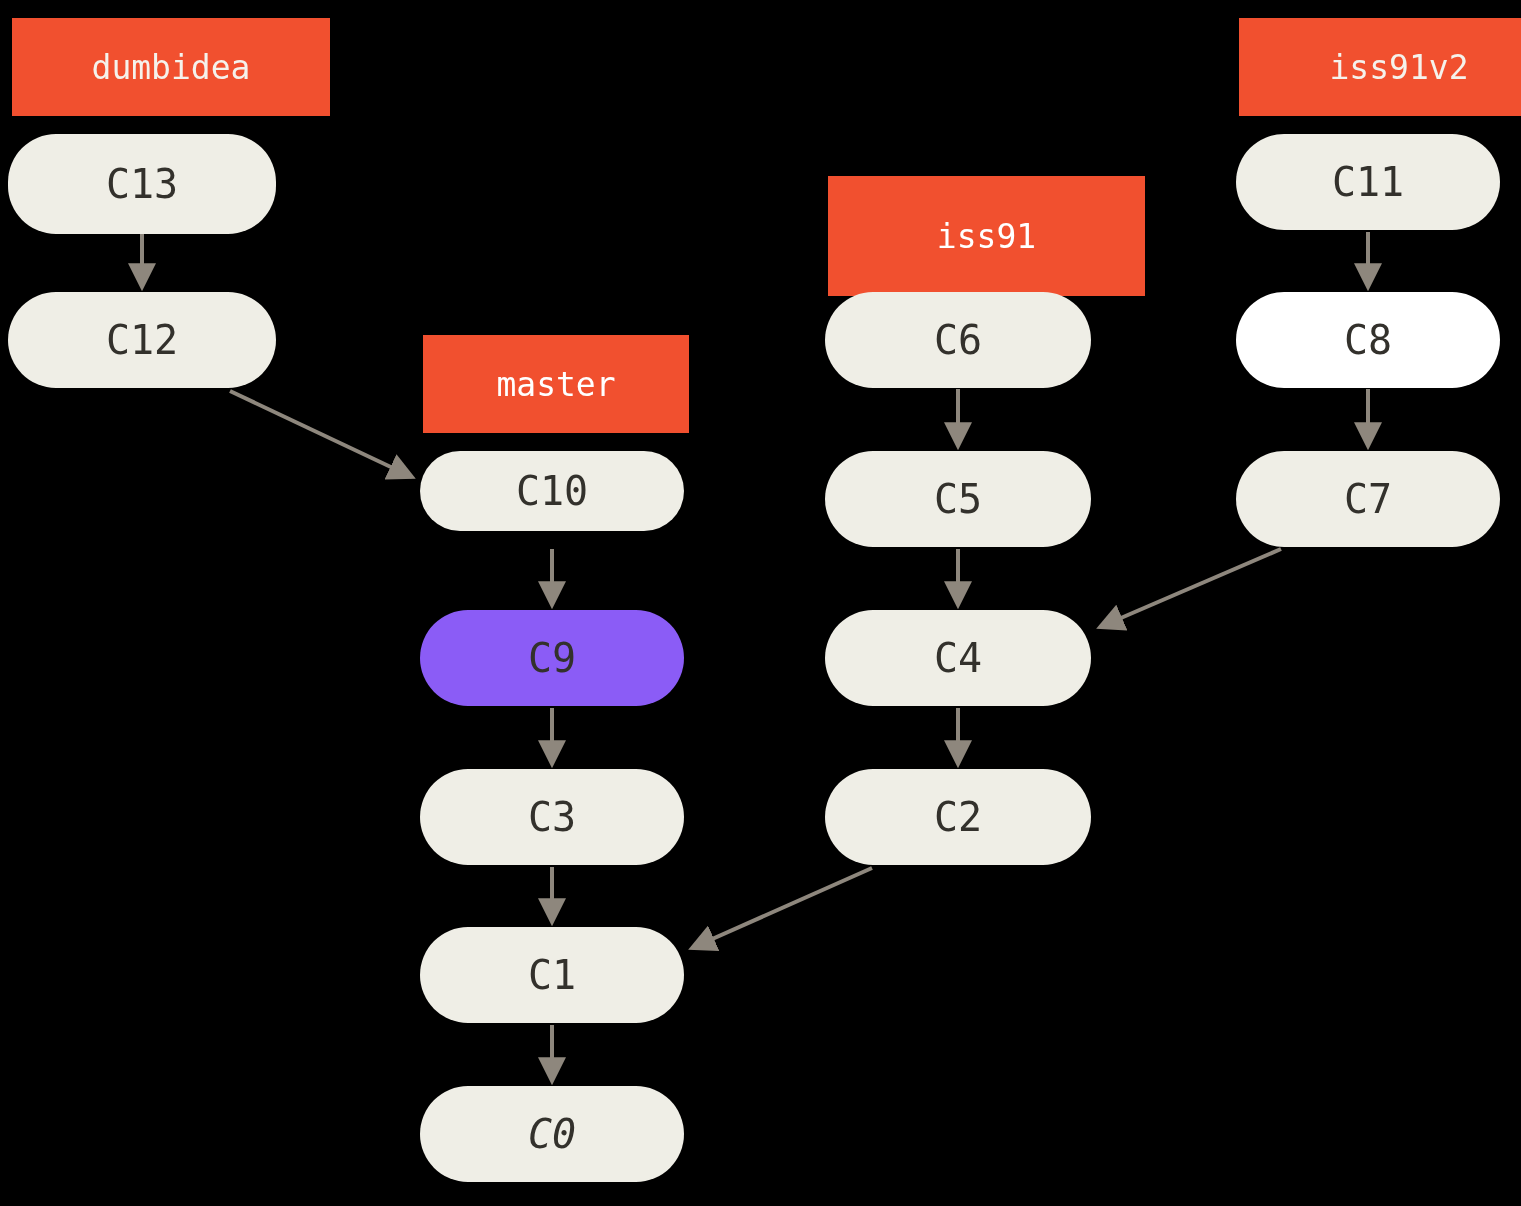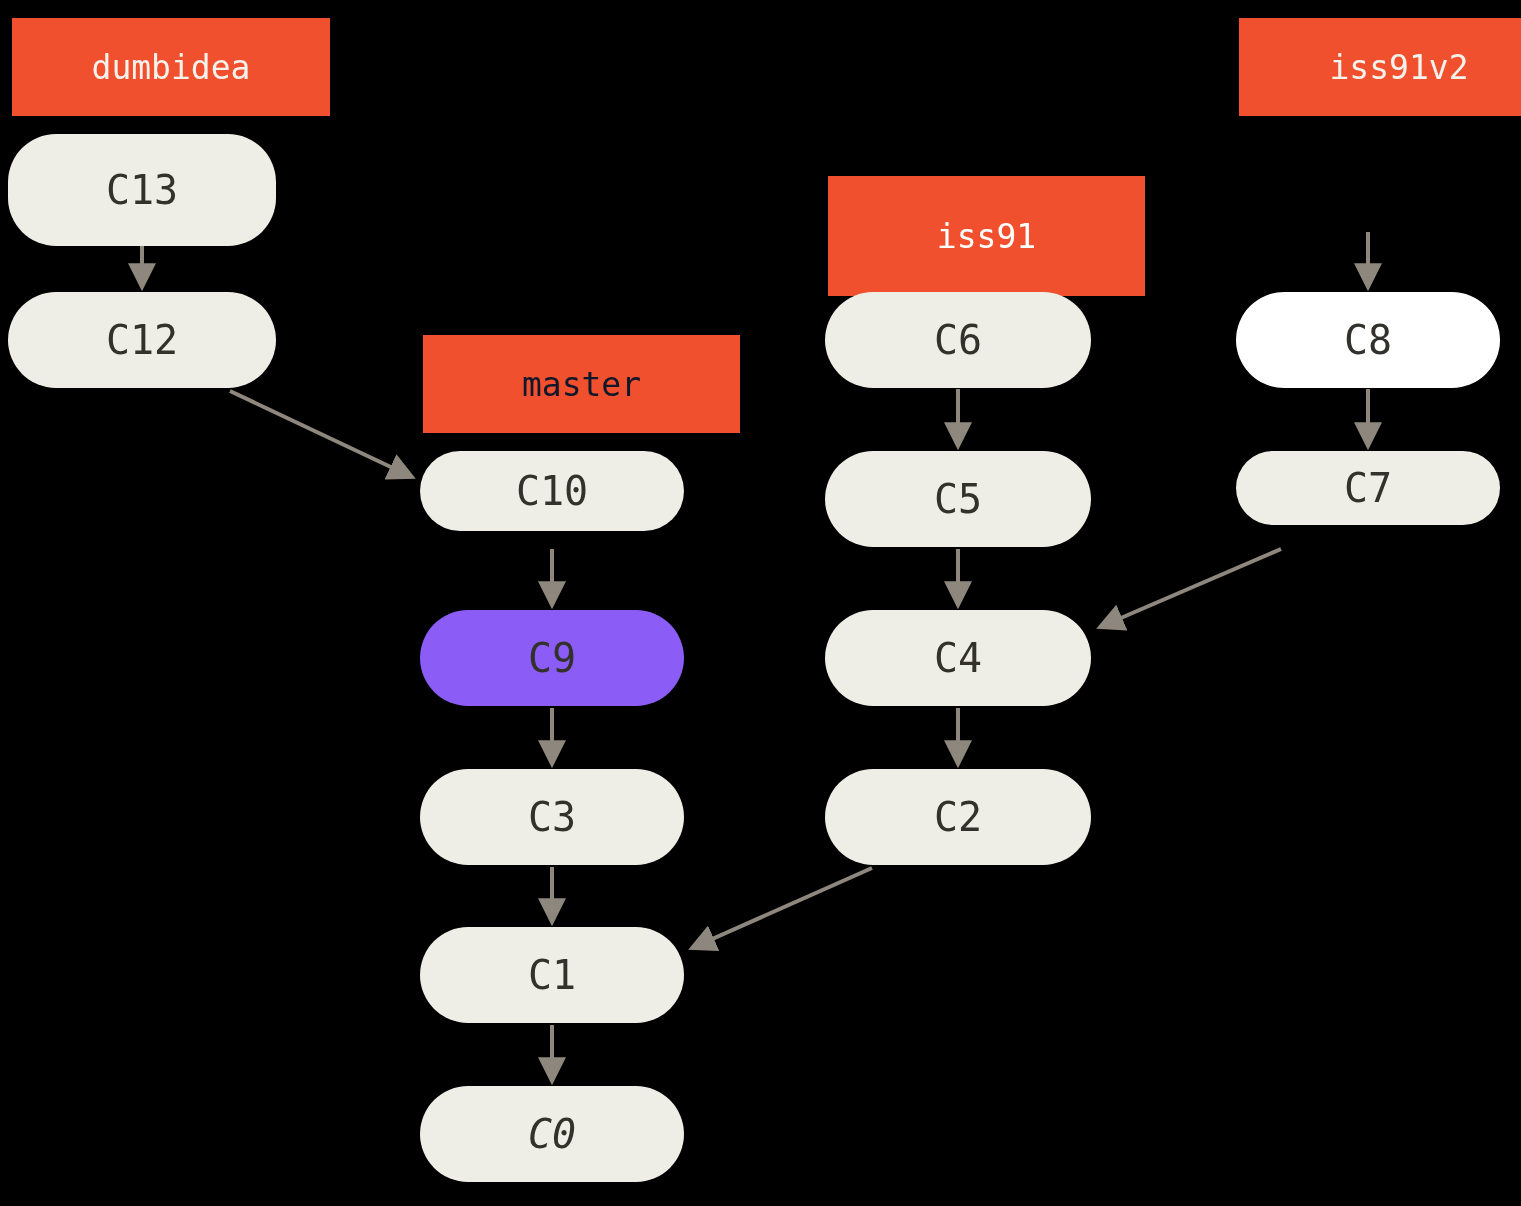--- a/index.html
+++ b/index.html
@@ -62,30 +62,30 @@
       <line x1="958" y1="549" x2="958" y2="605" stroke="#8E877D" stroke-width="4" marker-end="url(#arrowhead)"></line>
       <line x1="958" y1="708" x2="958" y2="764" stroke="#8E877D" stroke-width="4" marker-end="url(#arrowhead)"></line>
       <line x1="872" y1="868" x2="692" y2="948" stroke="#8E877D" stroke-width="4" marker-end="url(#arrowhead)"></line>
       <line x1="1368" y1="232" x2="1368" y2="287" stroke="#8E877D" stroke-width="4" marker-end="url(#arrowhead)"></line>
       <line x1="1368" y1="389" x2="1368" y2="446" stroke="#8E877D" stroke-width="4" marker-end="url(#arrowhead)"></line>
       <line x1="1281" y1="549" x2="1100" y2="627" stroke="#8E877D" stroke-width="4" marker-end="url(#arrowhead)"></line>
     </svg>
 <div class="branch-label" style="left: 12px; top: 18px; width: 318px; height: 98px; background: rgb(241, 80, 47); color: rgb(245, 242, 236);">
       <span>dumbidea</span>
     </div>
-    <div class="branch-label" style="left: 423px; top: 335px; width: 317px; height: 98px; background: rgb(241, 80, 47); color: #0f172a;">
+    <div class="branch-label" style="left: 423px; top: 335px; width: 266px; height: 98px; background: rgb(241, 80, 47); color: #ffffff;">
       <span>master</span>
     </div>
     <div class="branch-label" style="left: 828px; top: 176px; width: 317px; height: 120px; background: rgb(241, 80, 47); color: #ffffff;">
       <span>iss91</span>
     </div>
     <div class="branch-label" style="left: 1239px; top: 18px; width: 320px; height: 98px; background: rgb(241, 80, 47); color: rgb(245, 242, 236);">
       <span>iss91v2</span>
     </div>
-    <div class="commit-node" style="left: 8px; top: 134px; width: 268px; height: 112px; background: rgb(239, 238, 230); color: rgb(51, 49, 44);">
+    <div class="commit-node" style="left: 8px; top: 134px; width: 268px; height: 100px; background: rgb(239, 238, 230); color: rgb(51, 49, 44);">
       <span>C13</span>
     </div>
     <div class="commit-node" style="left: 8px; top: 292px; width: 268px; height: 96px; background: rgb(239, 238, 230); color: rgb(51, 49, 44);">
       <span>C12</span>
     </div>
     <div class="commit-node" style="left: 420px; top: 451px; width: 264px; height: 80px; background: rgb(239, 238, 230); color: rgb(51, 49, 44);">
       <span>C10</span>
     </div>
     <div class="commit-node" style="left: 420px; top: 610px; width: 264px; height: 96px; background: #8b5cf6; color: rgb(51, 49, 44);">
       <span>C9</span>
@@ -104,19 +104,22 @@
     </div>
     <div class="commit-node" style="left: 825px; top: 451px; width: 266px; height: 96px; background: rgb(239, 238, 230); color: rgb(51, 49, 44);">
       <span>C5</span>
     </div>
     <div class="commit-node" style="left: 825px; top: 610px; width: 266px; height: 96px; background: rgb(239, 238, 230); color: rgb(51, 49, 44);">
       <span>C4</span>
     </div>
     <div class="commit-node" style="left: 825px; top: 769px; width: 266px; height: 96px; background: rgb(239, 238, 230); color: rgb(51, 49, 44);">
       <span>C2</span>
     </div>
+    <div class="commit-node" style="left: 1236px; top: 134px; width: 264px; height: 96px; background: rgb(239, 238, 230); color: rgb(51, 49, 44);">
+      <span>C11</span>
+    </div>
     <div class="commit-node" style="left: 1236px; top: 292px; width: 264px; height: 96px; background: #ffffff; color: rgb(51, 49, 44);">
       <span>C8</span>
     </div>
-    <div class="commit-node" style="left: 1236px; top: 451px; width: 264px; height: 74px; background: rgb(239, 238, 230); color: rgb(51, 49, 44);">
+    <div class="commit-node" style="left: 1236px; top: 451px; width: 264px; height: 96px; background: rgb(239, 238, 230); color: rgb(51, 49, 44);">
       <span>C7</span>
     </div>
   </div>
 
 </body></html>

